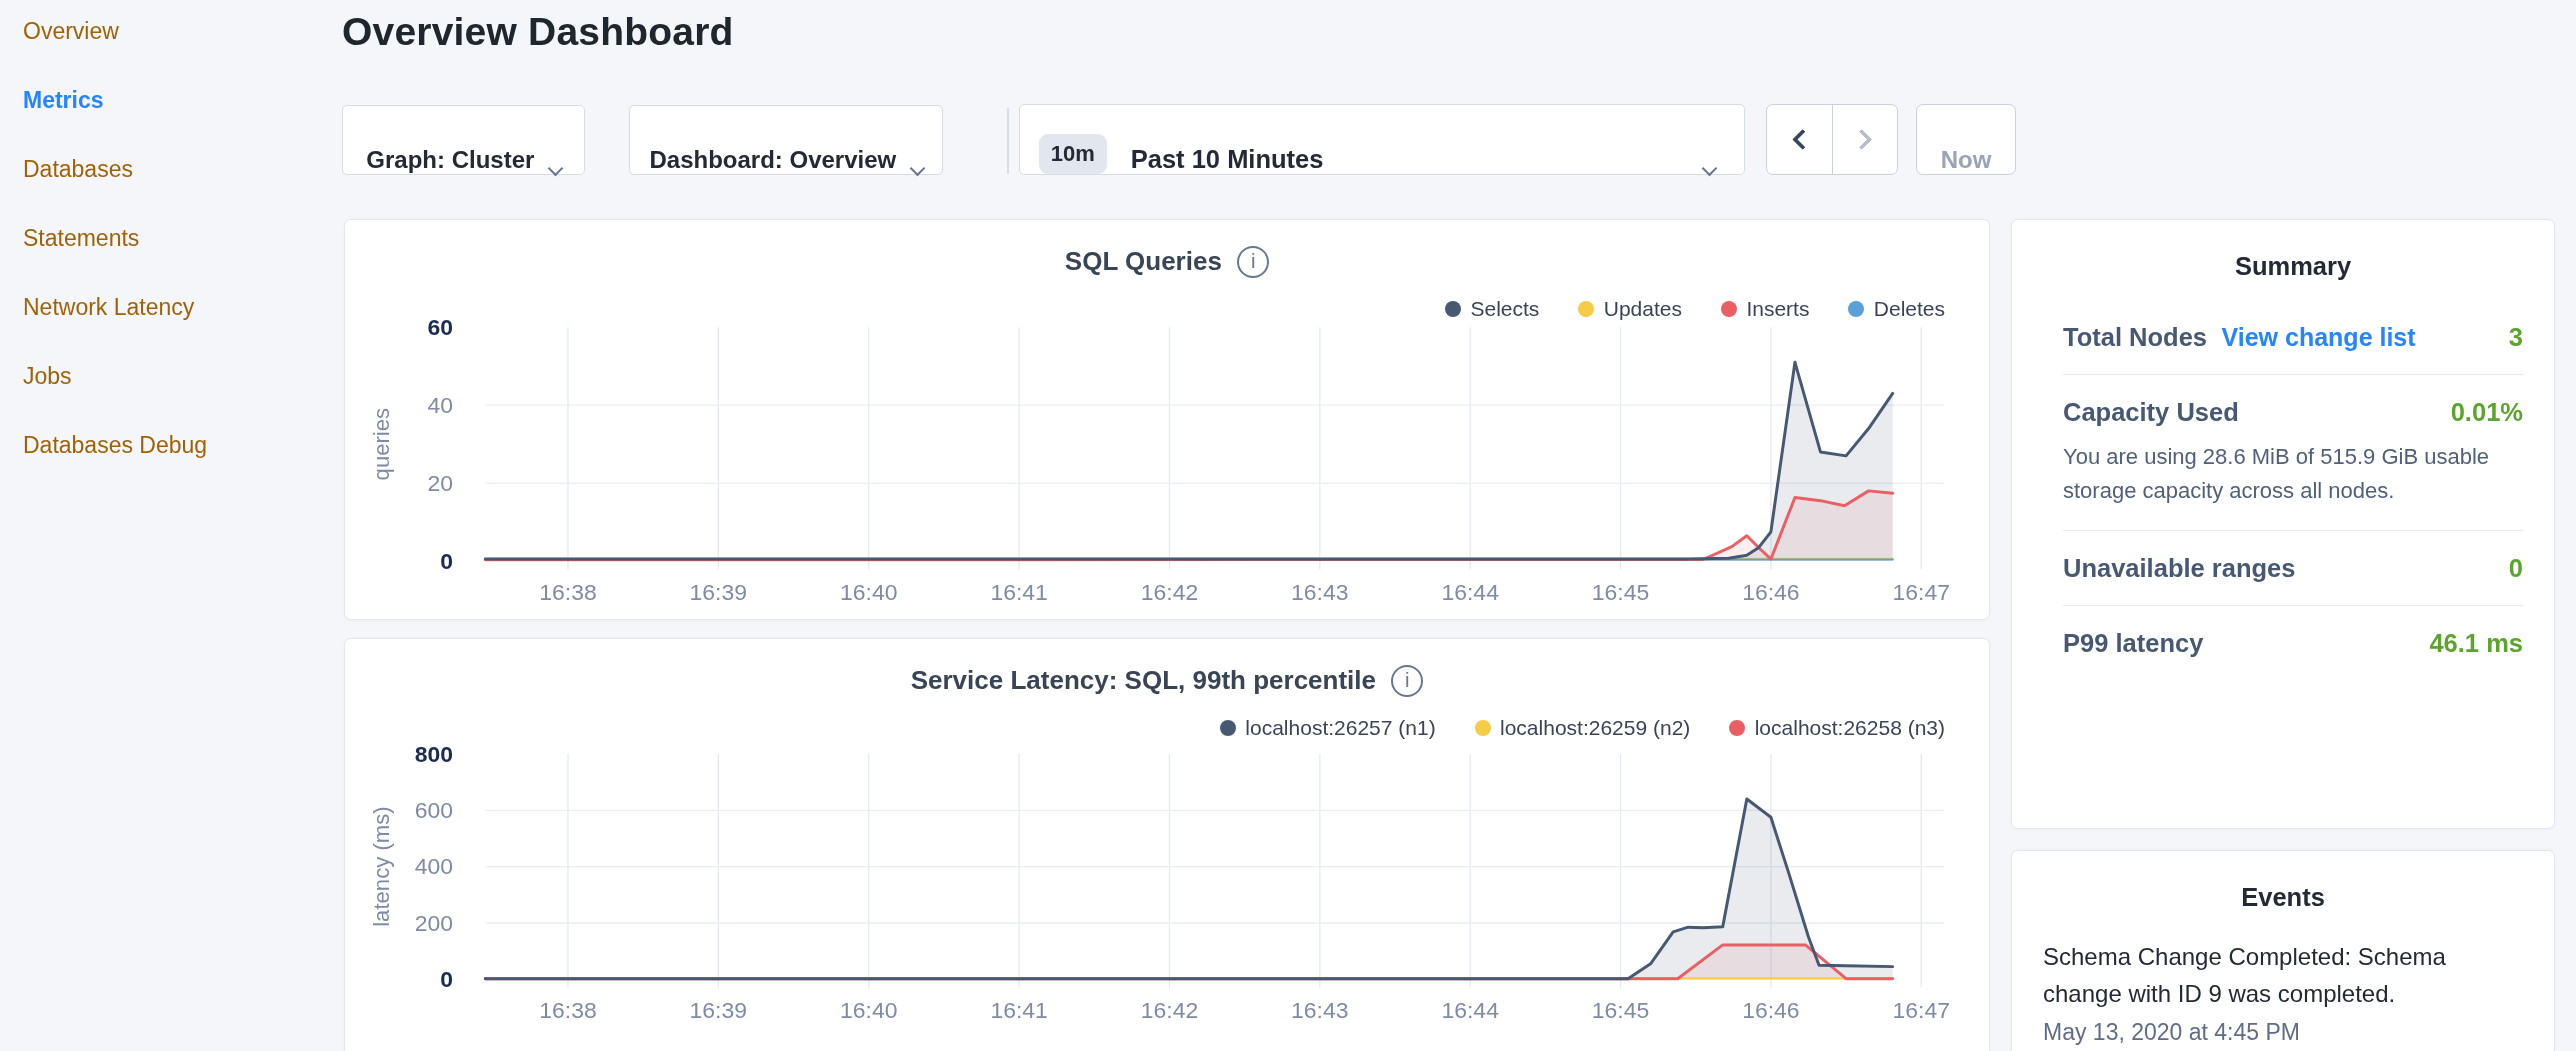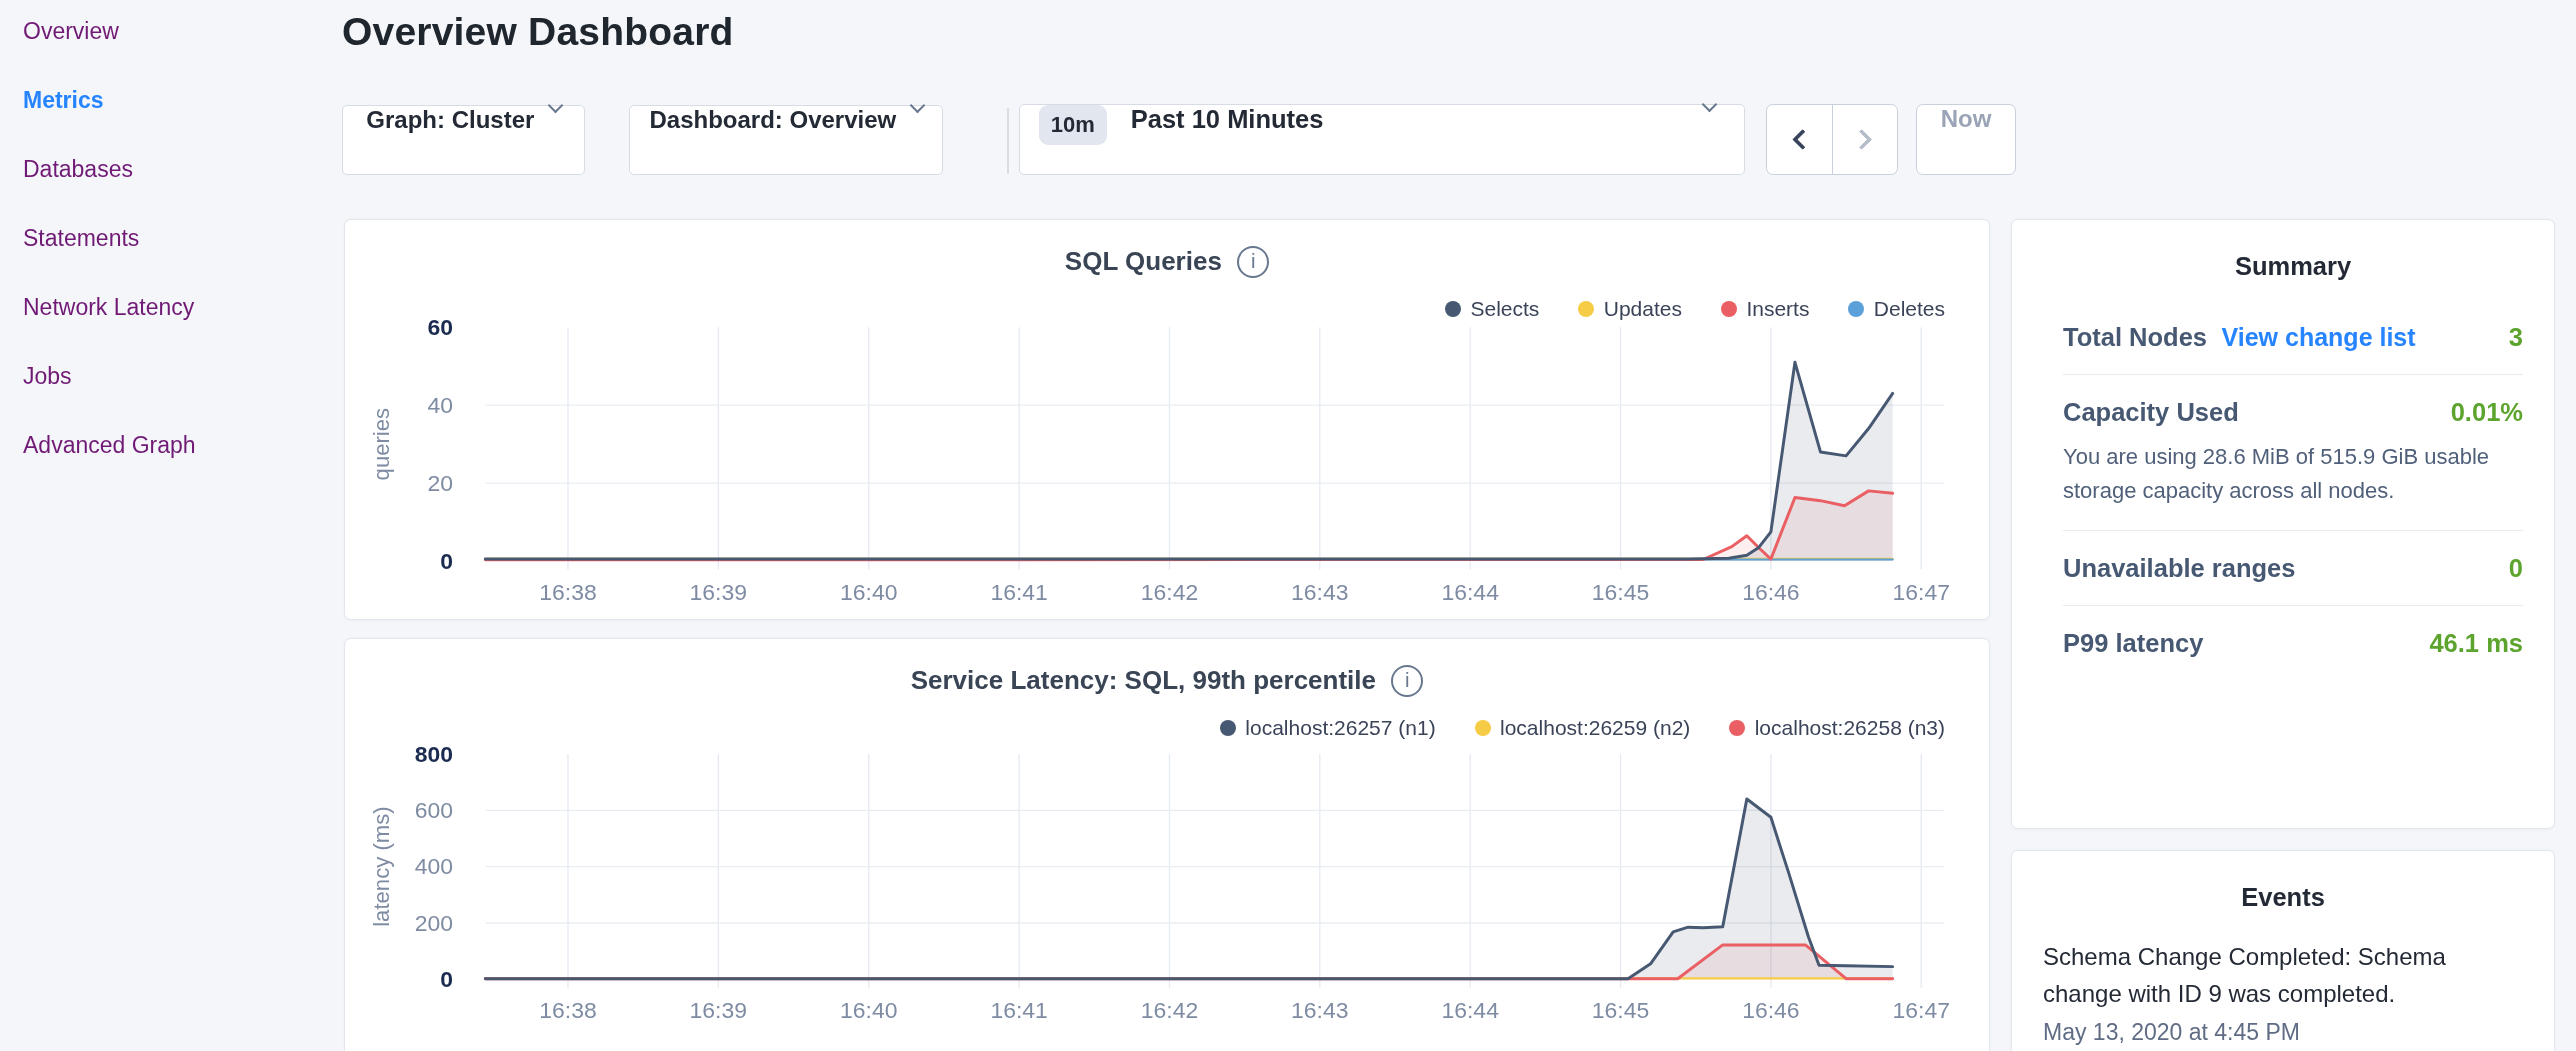--- a/index.html
+++ b/index.html
@@ -7,36 +7,36 @@
   body {
     background:#f4f6fa;
     font-family:"Liberation Sans", sans-serif;
     color:#242a35;
     position:relative;
   }
 
   
   .sidebar { position:absolute; left:23px; top:18.7px; width:289px; }
   .side-item {
-    font-size:23px; color:#701a75; font-weight:400;
+    font-size:23px; color:#a16207; font-weight:400;
     margin-bottom:45px; cursor:pointer; line-height:24px;
   }
   .side-item.active { color:#2684ff; font-weight:700; }
 
   
   .page-title {
     position:absolute; left:342px; top:10.2px;
     font-size:39px; font-weight:700; color:#20262e; letter-spacing:0.2px;
   }
 
   
   .ctrl {
     position:absolute; top:105px; height:70px; background:#fff;
     border:1.3px solid #d6dbe4; border-radius:5.1px;
-    display:flex; align-items:flex-start; justify-content:center;
+    display:flex; align-items:flex-end; justify-content:center;
     font-size:24px; font-weight:700; color:#242a35; cursor:pointer;
   }
   #graph-btn { left:342px; width:243px; }
   #dash-btn  { left:629px; width:314px; }
   .cdown {
     width:11px; height:11px; margin-left:15.3px; margin-top:-6px;
     border-right:2.6px solid #67788f; border-bottom:2.6px solid #67788f;
     transform:rotate(45deg); flex:none;
   }
   .vdivider { position:absolute; left:1007px; top:108px; width:1.7px; height:66px; background:#d9dde6; }
@@ -124,21 +124,21 @@
 </head>
 <body>
 
 <nav class="sidebar">
     <div class="side-item">Overview</div>
     <div class="side-item active">Metrics</div>
     <div class="side-item">Databases</div>
     <div class="side-item">Statements</div>
     <div class="side-item">Network Latency</div>
     <div class="side-item">Jobs</div>
-    <div class="side-item">Advanced Graph</div>
+    <div class="side-item">Databases Debug</div>
   </nav>
 
 <h1 class="page-title">Overview Dashboard</h1>
 
 <div class="ctrl" id="graph-btn">
   <span>Graph: Cluster</span>
   <span class="cdown"></span>
 </div>
 <div class="ctrl" id="dash-btn">
   <span>Dashboard: Overview</span>

